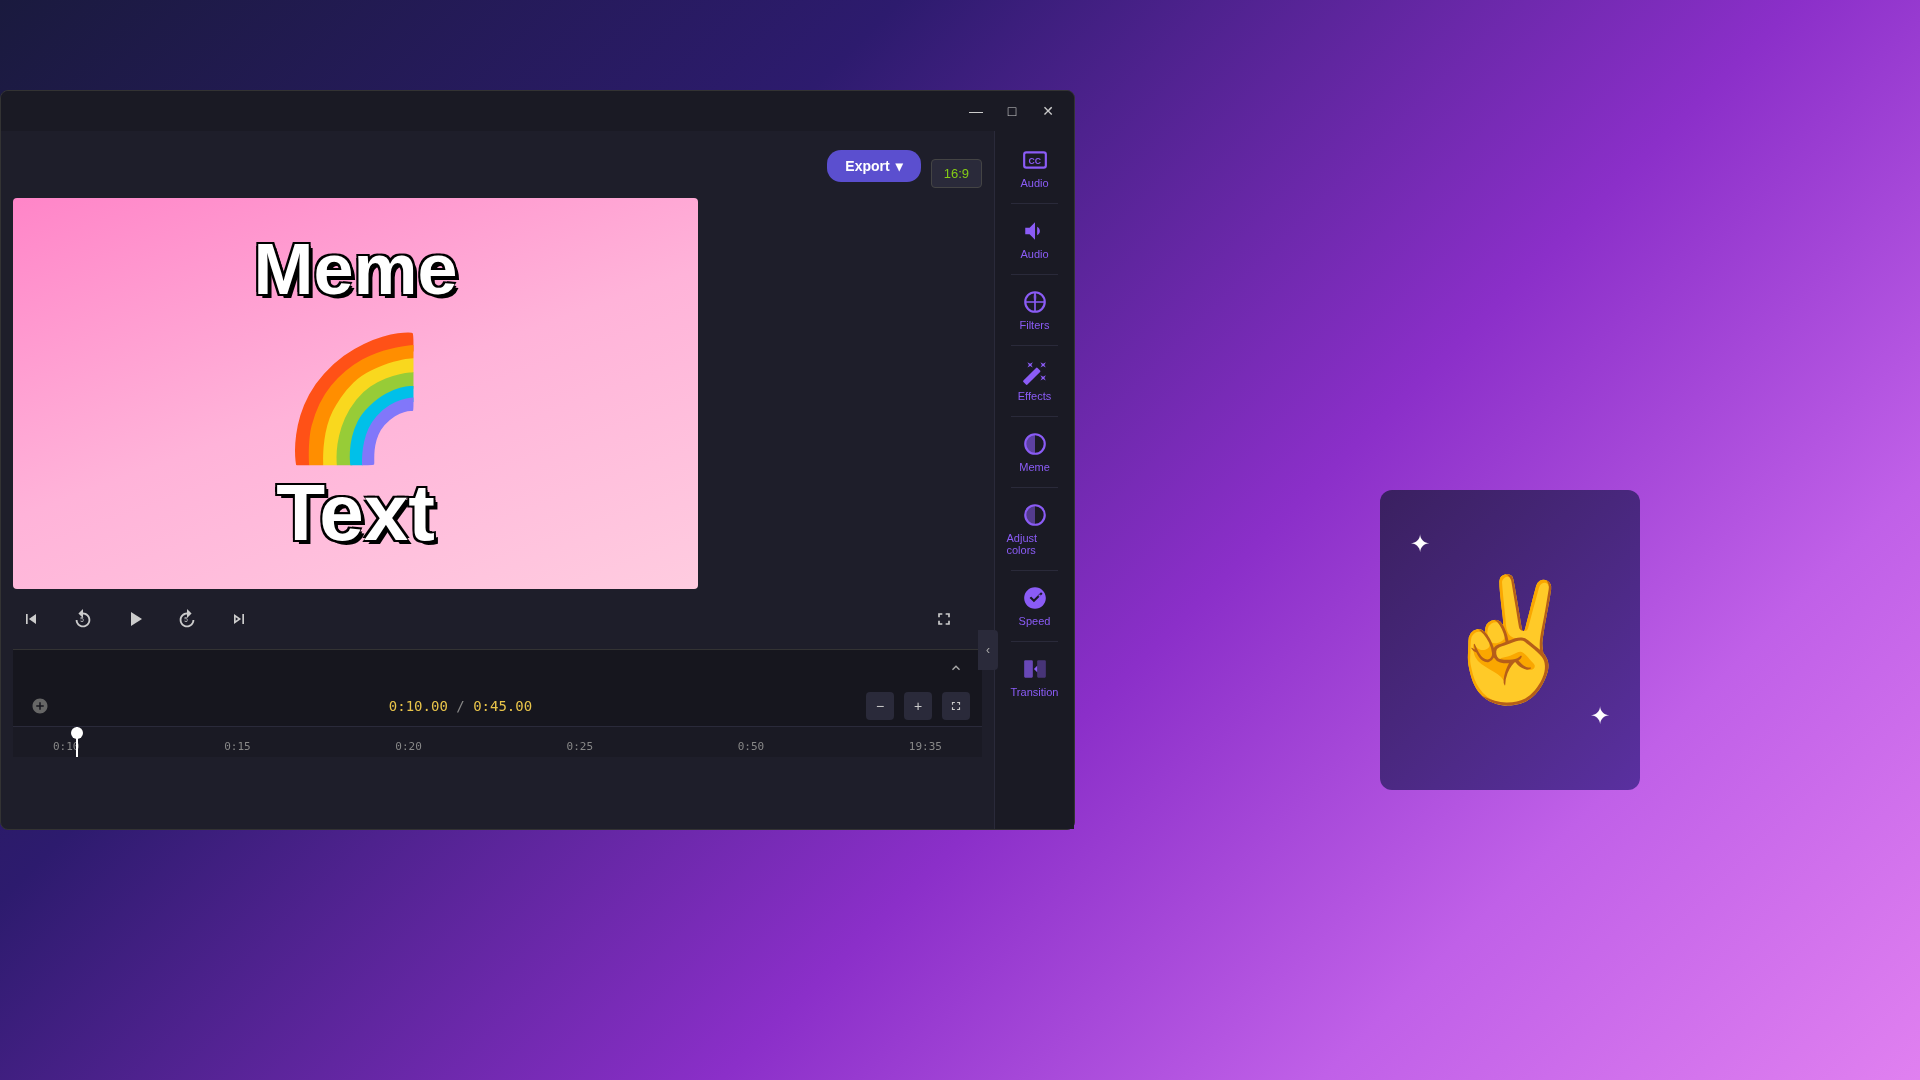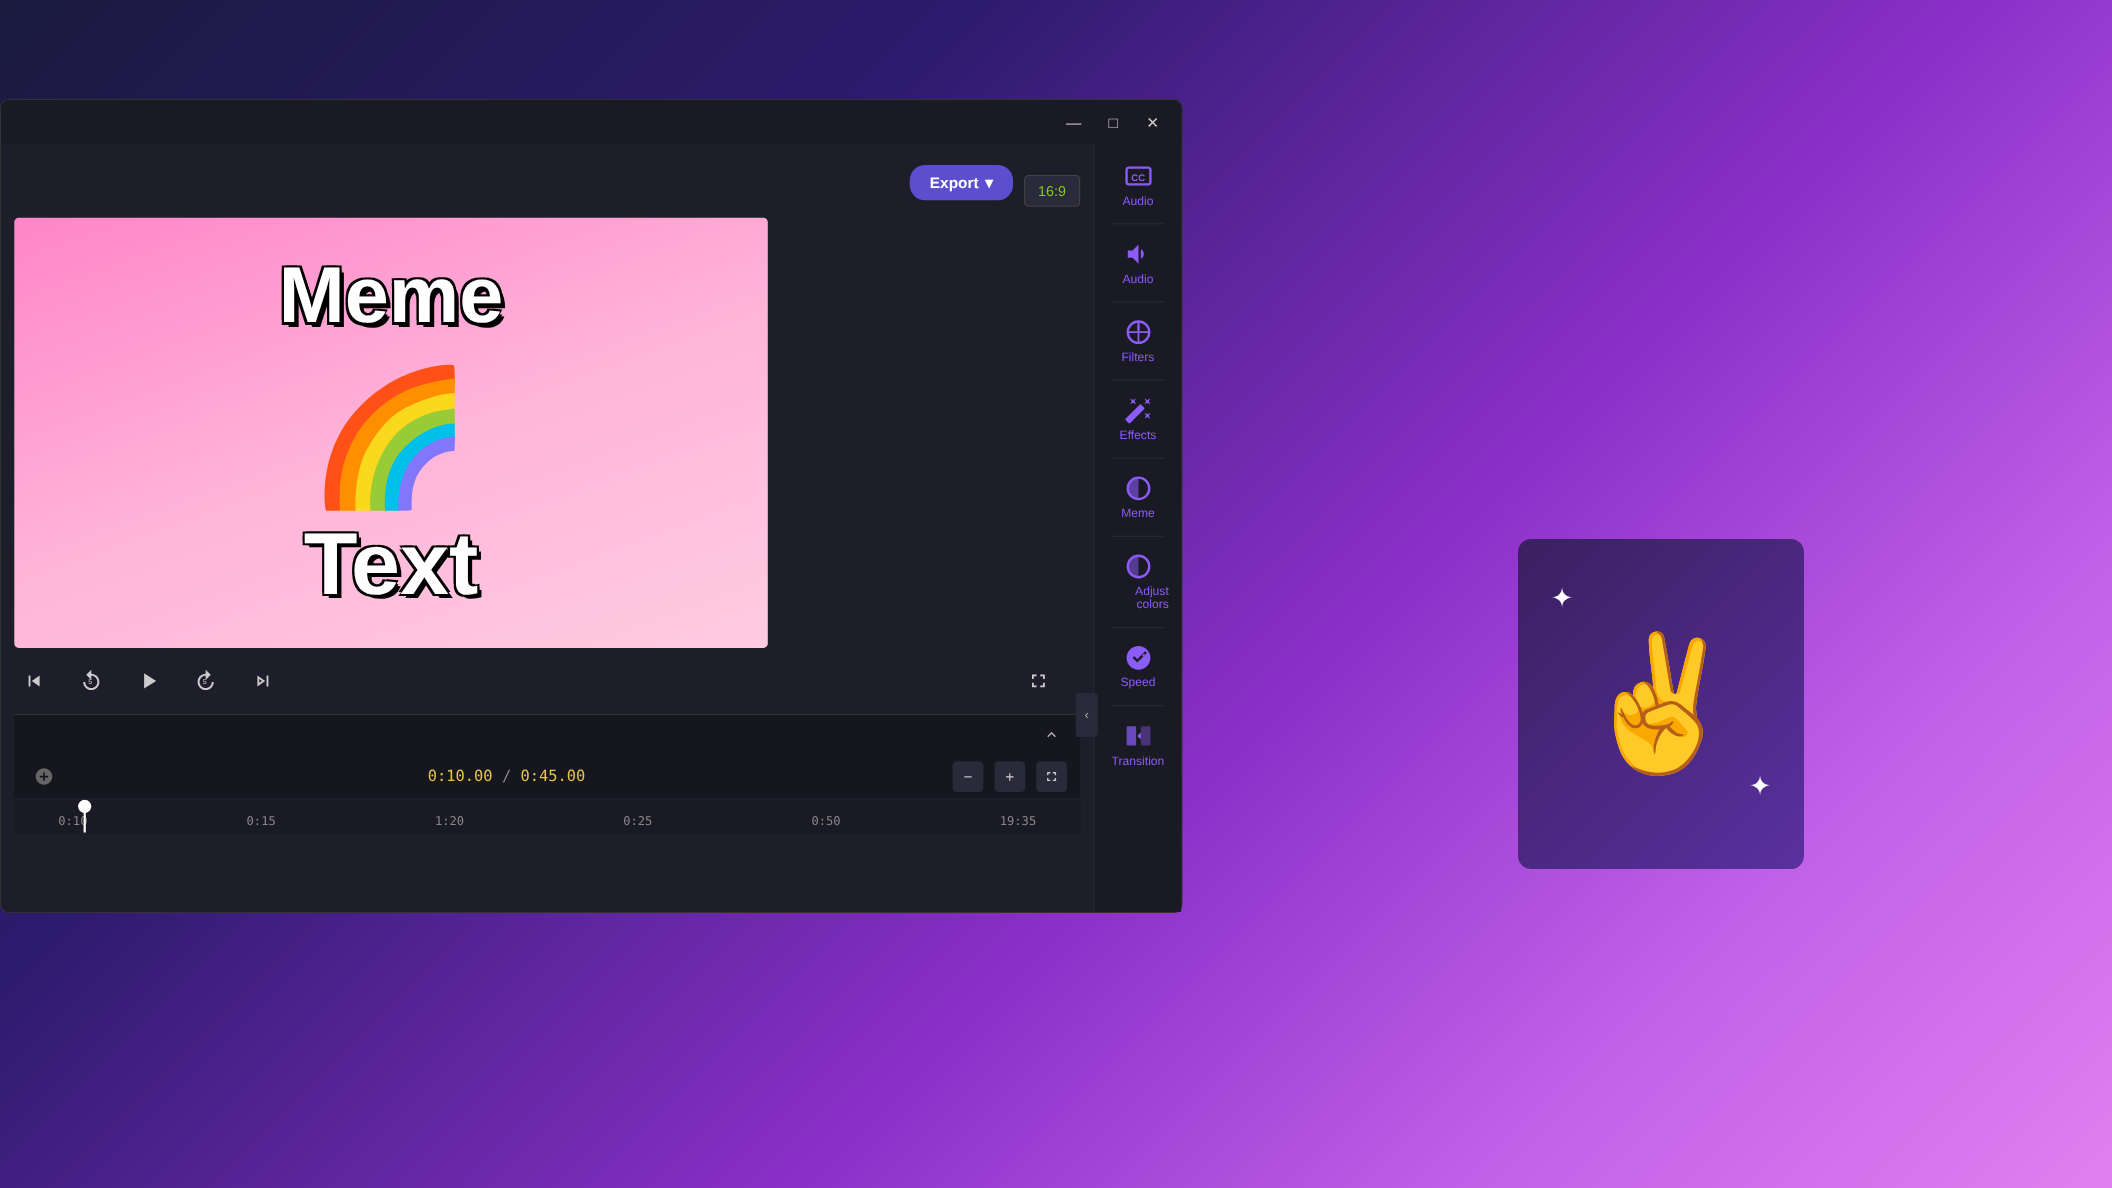--- a/index.html
+++ b/index.html
@@ -298,21 +298,21 @@
       width: 68px;
       color: #8b5cf6;
     }
 
     .sidebar-item svg {
       width: 26px;
       height: 26px;
     }
     .sidebar-item-label {
       font-size: 11px;
-      text-align: right;
+      text-align: left;
     }
 
     .sidebar-divider {
       width: 60%;
       height: 1px;
       background: #2a2a3a;
       margin: 2px 0;
     }
 
     
@@ -464,21 +464,21 @@
                 <path d="M7 14H5v5h5v-2H7v-3zm-2-4h2V7h3V5H5v5zm12 7h-3v2h5v-5h-2v3zM14 5v2h3v3h2V5h-5z"></path>
               </svg>
           </button>
         </div>
 
         <div class="timeline-ruler">
           <div class="playhead"></div>
           <div class="ruler-marks">
             <span class="ruler-mark">0:10</span>
             <span class="ruler-mark">0:15</span>
-            <span class="ruler-mark">1:20</span>
+            <span class="ruler-mark">0:20</span>
             <span class="ruler-mark">0:25</span>
             <span class="ruler-mark">0:50</span>
             <span class="ruler-mark">19:35</span>
           </div>
         </div>
       </div>
     </div>
 
     <div class="right-sidebar">
 

